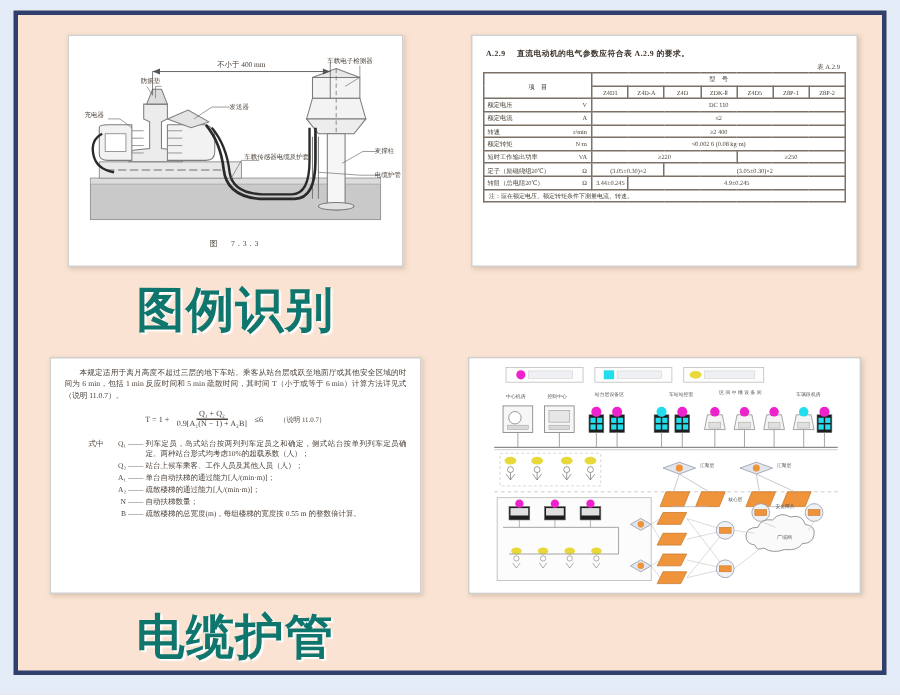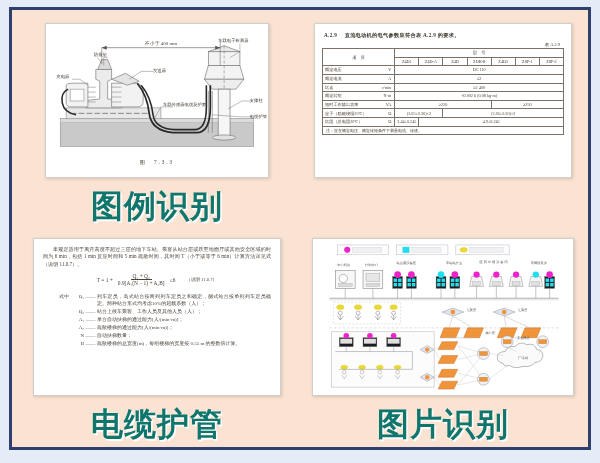--- a/index.html
+++ b/index.html
@@ -665,17 +665,16 @@
             <text x="212" y="122" font-family="Liberation Sans, sans-serif" font-size="3.4" fill="#666" text-anchor="middle">广域网</text>
           </g>
           <g stroke="#c8c8c8" stroke-width="0.45" fill="none">
             <line x1="178" y1="116" x2="192" y2="118"></line>
             <line x1="178" y1="142" x2="196" y2="128"></line>
             <line x1="196" y1="110" x2="206" y2="114"></line>
             <line x1="232" y1="110" x2="228" y2="116"></line>
           </g>
         </svg>
       </div>
-      <div class="panel-label">图片识别</div>
     </div>
 
   </div>
 </div>
 
 </body></html>

